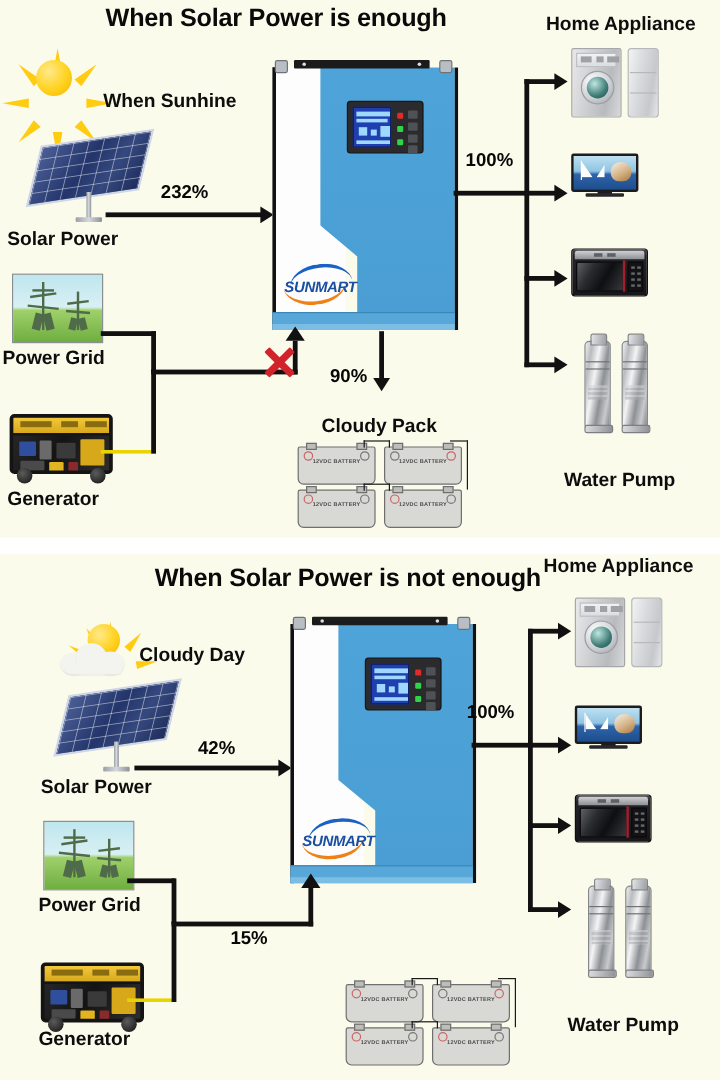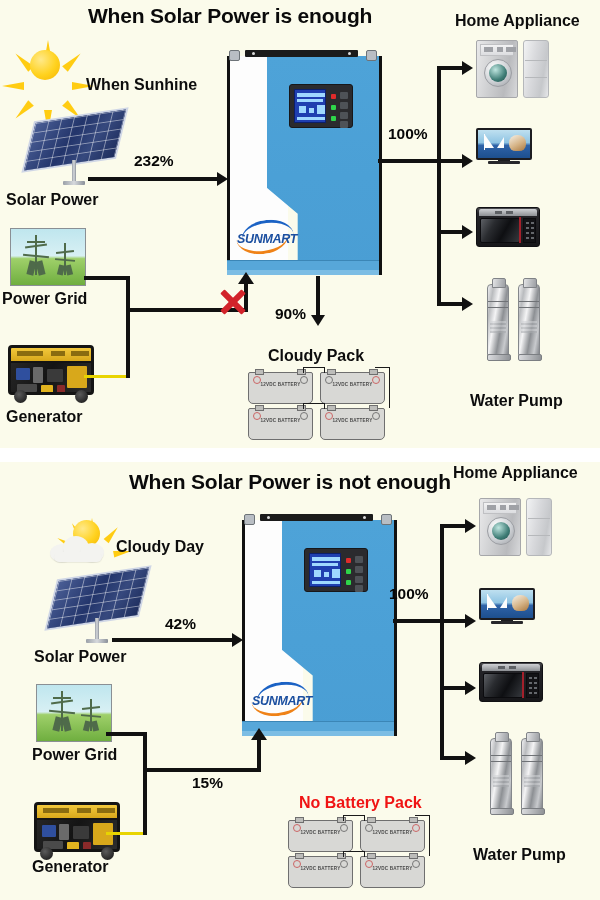--- a/index.html
+++ b/index.html
@@ -542,21 +542,20 @@
 
     <div class="ln" style="left:106px;top:270px;width:40px;height:4px;"></div>
     <div class="ln" style="left:143px;top:270px;width:4px;height:38px;"></div>
     <div class="wire-yellow" style="left:106px;top:370px;width:40px;height:3px;"></div>
     <div class="ln" style="left:143px;top:306px;width:4px;height:67px;"></div>
     <div class="ln" style="left:143px;top:306px;width:118px;height:4px;"></div>
     <div class="ln" style="left:257px;top:278px;width:4px;height:32px;"></div>
     <div class="arrow-u" style="left:251px;top:266px;"></div>
     <div class="t pct" style="left:192px;top:282px;margin-top:30px;">15%</div>
 
-    <div class="t redlbl" style="left:299px;top:332px;font-size:16px;">No Battery Pack</div>
     <div class="batpack" style="left:288px;top:356px;width:146px;height:70px;">
       <div class="bat" style="left:0;top:2px;">
         <div class="cap l"></div>
           <div class="cap r"></div>
         <div class="term pos l"></div>
           <div class="term neg r"></div>
         <div class="txt">12VDC BATTERY</div>
       </div>
       <div class="bat" style="left:72px;top:2px;">
         <div class="cap l"></div>

